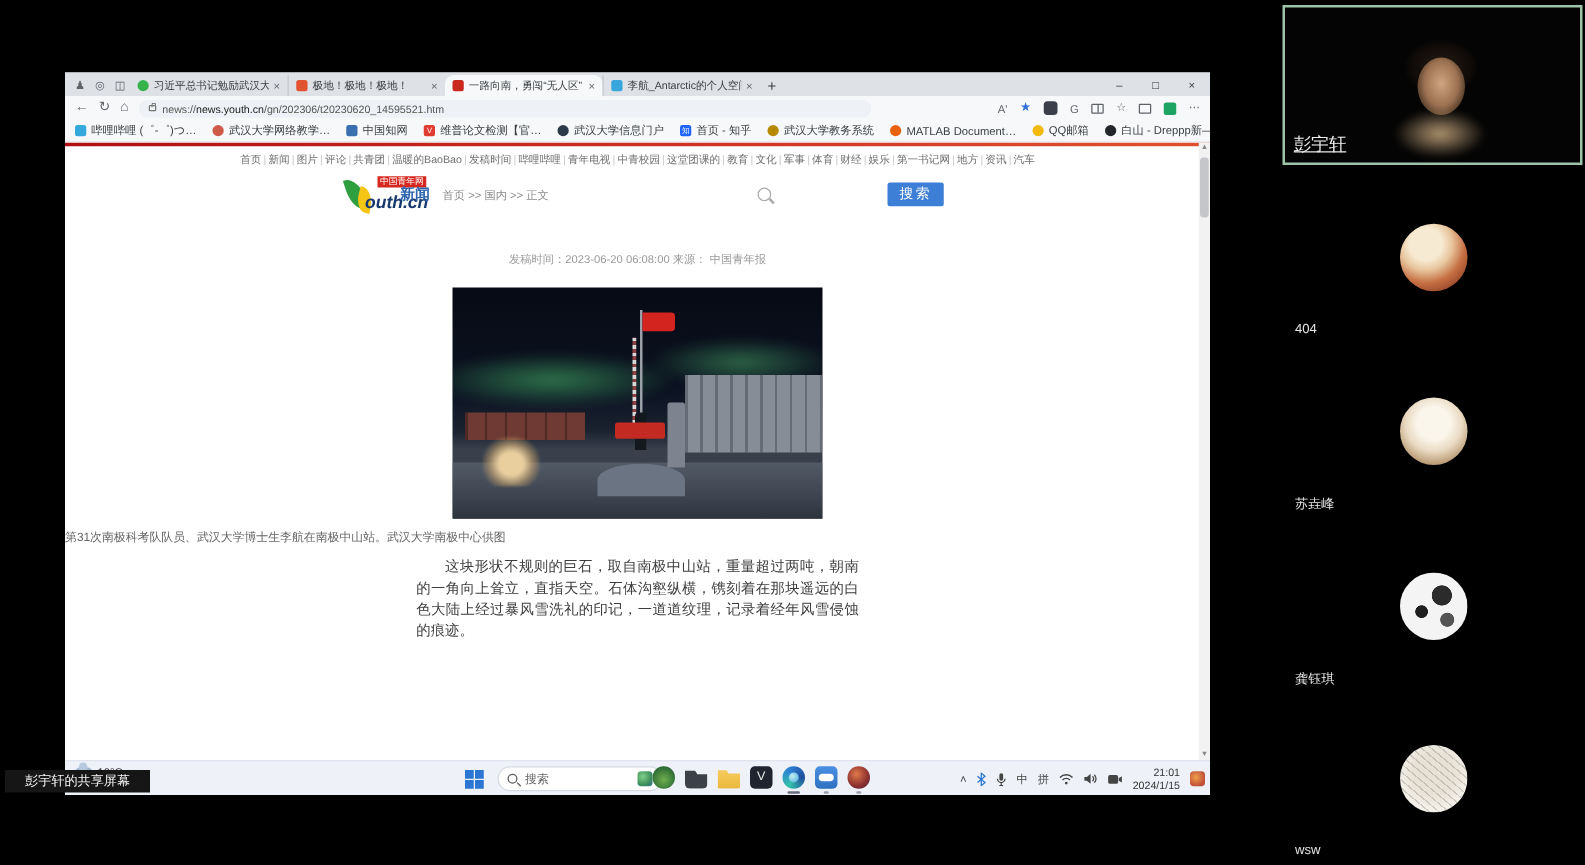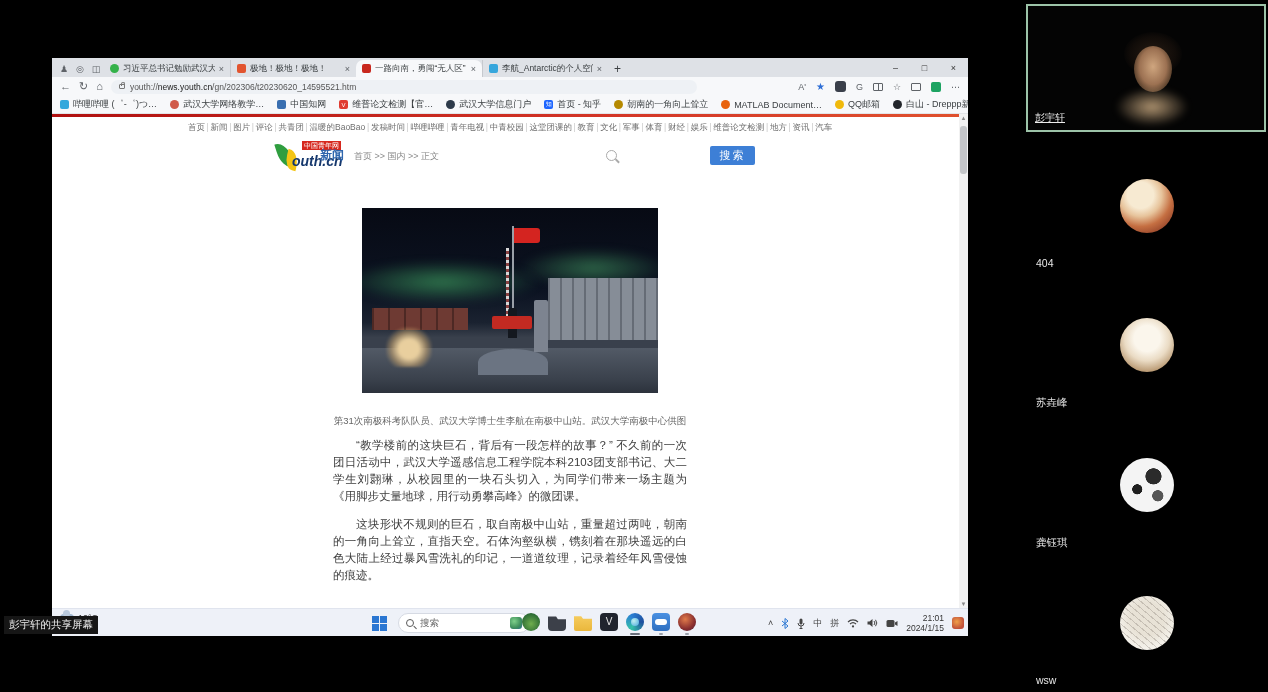--- a/index.html
+++ b/index.html
@@ -54,21 +54,21 @@
   .leaf::after { content:""; position:absolute; left:10px; top:8px; width:12px; height:20px; background:#f4c514; border-radius:0 90% 0 70%; transform:rotate(14deg); }
   .logo-badge { position:absolute; left:26px; top:1px; background:#d6281e; color:#fff; font-size:7px; padding:1px 2px; line-height:1; }
   .logo-text { position:absolute; left:16px; top:13px; color:#16386d; font-weight:bold; font-size:14px; font-style:italic; }
   .section-link { position:absolute; left:268px; top:13px; color:#2f66ad; font-size:12px; font-weight:bold; }
   .breadcrumb { position:absolute; left:302px; top:16px; font-size:9px; color:#8a8a8a; }
   .pg-search { position:absolute; left:554px; top:16px; width:11px; height:11px; border:1.5px solid #aaa; border-radius:50%; }
   .pg-search::after { content:""; position:absolute; left:8px; top:9px; width:5px; height:1.5px; background:#aaa; transform:rotate(45deg); }
   .search-btn { position:absolute; left:658px; top:12px; width:45px; height:19px; background:#3d7fd6; color:#fff; font-size:11px; text-align:center; line-height:19px; border-radius:2px; letter-spacing:2px; }
   .a-title { margin-top:6px; text-align:center; font-size:19px; color:#2b2b2b; font-weight:600; }
   .a-meta { margin-top:9px; text-align:center; font-size:9px; color:#9a9a9a; }
-  .caption { margin-top:22px; text-align:center; font-size:9.5px; color:#666; }
+  .caption { margin-top:9px; font-size:9.5px; color:#666; }
   .a-body { width:354px; margin:9px auto 0; font-size:11.5px; line-height:17px; color:#3d3d3d; text-align:justify; }
   .a-body p { margin-bottom:11px; text-indent:2em; }
 
   
   .photo { width:296px; height:185px; margin:16px auto 0; position:relative; overflow:hidden;
            background:linear-gradient(#070a14 0%,#0c1322 45%,#1a2230 62%,#39404c 70%); }
   .aurora1 { position:absolute; left:-20px; top:52px; width:200px; height:44px; border-radius:50%;
              background:radial-gradient(ellipse, rgba(74,193,110,.55), transparent 70%); filter:blur(4px); }
   .aurora2 { position:absolute; right:-10px; top:40px; width:150px; height:40px; border-radius:50%;
              background:radial-gradient(ellipse, rgba(86,200,120,.45), transparent 70%); filter:blur(4px); }
@@ -116,28 +116,28 @@
   .di-edge::after { content:""; position:absolute; left:5px; top:5px; width:8px; height:8px; border-radius:50%; background:radial-gradient(circle at 35% 35%, #bfeff0, #49a8dd); }
   .di-cloud { background:linear-gradient(#4a90e2,#2f6fc0); }
   .di-cloud::after { content:""; position:absolute; left:3px; top:6px; width:12px; height:6px; background:#fff; border-radius:4px; }
   .di-meet { border-radius:50%; background:radial-gradient(circle at 40% 35%, #e07a4a, #8a2f2f 60%, #4a1f3a); }
   .tray { position:absolute; right:4px; top:0; height:28px; display:flex; align-items:center; gap:8px; font-size:9px; color:#444; }
   .tray svg { display:block; }
   .clockcol { text-align:right; font-size:8.5px; line-height:10px; color:#333; }
   .bell { width:12px; height:12px; border-radius:3px; background:radial-gradient(circle at 40% 40%, #f0a04a, #c0503a 70%); }
 
   
-  .share-label { position:absolute; left:4px; top:616px; background:#161616; color:#f5f5f5; font-size:10.5px; padding:2px 5px; z-index:9; }
+  .share-label { position:absolute; left:4px; top:616px; background:#161616; color:#f5f5f5; font-size:10.5px; padding:2px 16px; z-index:9; }
 
   
   .video-tile { position:absolute; left:1026px; top:4px; width:240px; height:128px; border:2px solid #9cc3a8; background:#040404; overflow:hidden; }
   .v-hair { position:absolute; left:96px; top:26px; width:58px; height:44px; border-radius:50%; background:radial-gradient(ellipse, #261b13 0%, rgba(20,14,10,.8) 55%, transparent 75%); }
   .v-face { position:absolute; left:106px; top:40px; width:38px; height:46px; border-radius:50%; background:radial-gradient(ellipse at 50% 45%, #cfa67f 0%, #9c7152 50%, #43301f 80%, transparent 90%); filter:blur(.5px); }
   .v-glow { position:absolute; left:84px; top:80px; width:80px; height:42px; background:radial-gradient(ellipse, rgba(235,198,150,.75), transparent 65%); filter:blur(3px); }
-  .v-name { position:absolute; left:7px; bottom:5px; color:#ececec; font-size:10px;text-decoration:underline; }
+  .v-name { position:absolute; left:7px; bottom:5px; color:#ececec; font-size:14px;text-decoration:underline; }
   .avatar { position:absolute; left:1120px; width:54px; height:54px; border-radius:50%; overflow:hidden; }
   .av1 { background:radial-gradient(circle at 38% 30%, #f7ead2 0 26%, #e7c49c 42%, #c56f42 62%, #96452a 82%, #743720 100%); }
   .av2 { background:radial-gradient(circle at 50% 38%, #fbf6ec 0 30%, #eadbc4 52%, #bb9c76 76%, #8f7355 100%); }
   .av3 { background:radial-gradient(circle at 32% 58%, #1f1f1f 0 10%, transparent 11%),
                     radial-gradient(circle at 62% 34%, #2b2b2b 0 16%, transparent 17%),
                     radial-gradient(circle at 70% 70%, #555 0 10%, transparent 11%), #f4f4f4; }
   .av4 { background:repeating-linear-gradient(40deg, rgba(110,100,92,.28) 0 1px, transparent 1px 5px),
                     radial-gradient(circle at 50% 42%, #e8e2d6 0 40%, #f4f1ea 70%); }
   .p-name { position:absolute; left:1036px; color:#e6e6e6; font-size:10.5px; }
 </style>
@@ -178,21 +178,21 @@
         <span class="wc">×</span>
       </div>
     </div>
 
     <div class="toolbar">
       <span class="nav-ico">←</span>
       <span class="nav-ico">↻</span>
       <span class="nav-ico">⌂</span>
       <div class="urlbar">
         <span class="lock"></span>
-        <span><span>youth://</span><span class="u-host">news.youth.cn</span><span>/gn/202306/t20230620_14595521.htm</span></span>
+        <span><span>news://</span><span class="u-host">news.youth.cn</span><span>/gn/202306/t20230620_14595521.htm</span></span>
       </div>
       <div class="tb-right">
         <span>Aʹ</span>
         <span class="star-blue">★</span>
         <span class="chip"></span>
         <span>G</span>
         <span class="sq-ico split"></span>
         <span>☆</span>
         <span class="sq-ico"></span>
         <span class="ext-green"></span>
@@ -220,77 +220,77 @@
       <span class="bm">
           <span class="bico" style="background:#2d3a4a;border-radius:50%"></span>
           <span>武汉大学信息门户</span>
         </span>
       <span class="bm">
           <span class="bico" style="background:#1e66ff">知</span>
           <span>首页 - 知乎</span>
         </span>
       <span class="bm">
           <span class="bico" style="background:#b58900;border-radius:50%"></span>
-          <span>朝南的一角向上耸立</span>
+          <span>武汉大学教务系统</span>
         </span>
       <span class="bm">
           <span class="bico" style="background:#e8620d;border-radius:50%"></span>
           <span>MATLAB Document…</span>
         </span>
       <span class="bm">
           <span class="bico" style="background:#f0b90b;border-radius:50%"></span>
           <span>QQ邮箱</span>
         </span>
       <span class="bm">
           <span class="bico" style="background:#22252a;border-radius:50%"></span>
           <span>白山 - Dreppp新—…</span>
         </span>
 
     </div>
 
     <div class="content">
       <div class="redline"></div>
 
       <div class="sitenav">
-        <span>首页</span><span>新闻</span><span>图片</span><span>评论</span><span>共青团</span><span>温暖的BaoBao</span><span>发稿时间</span><span>哔哩哔哩</span><span>青年电视</span><span>中青校园</span><span>这堂团课的</span><span>教育</span><span>文化</span><span>军事</span><span>体育</span><span>财经</span><span>娱乐</span><span>维普论文检测</span><span>地方</span><span>资讯</span><span>汽车</span>
+        <span>首页</span><span>新闻</span><span>图片</span><span>评论</span><span>共青团</span><span>温暖的BaoBao</span><span>发稿时间</span><span>哔哩哔哩</span><span>青年电视</span><span>中青校园</span><span>这堂团课的</span><span>教育</span><span>文化</span><span>军事</span><span>体育</span><span>财经</span><span>娱乐</span><span>第一书记网</span><span>地方</span><span>资讯</span><span>汽车</span>
       </div>
 
       <div class="site-header">
         <div class="logo">
           <span class="leaf"></span>
           <span class="logo-badge">中国青年网</span>
           <span class="logo-text">outh.cn</span>
         </div>
         <span class="section-link">新闻</span>
         <span class="breadcrumb">首页 &gt;&gt; 国内 &gt;&gt; 正文</span>
         <span class="pg-search"></span>
         <span class="search-btn">搜索</span>
       </div>
 
+      <div class="a-meta">发稿时间：2023-06-20 06:08:00 来源： 中国青年报</div>
 
       <div class="photo">
         <div class="aurora1"></div>
         <div class="aurora2"></div>
         <div class="bldg-r"></div>
         <div class="bldg-l"></div>
         <div class="snow"></div>
         <div class="mound"></div>
         <div class="heart-glow"></div>
         <div class="flagpole"></div>
         <div class="flag"></div>
         <div class="mast"></div>
         <div class="monument"></div>
         <div class="person"></div>
         <div class="banner"></div>
       </div>
 
       <div class="caption">第31次南极科考队队员、武汉大学博士生李航在南极中山站。武汉大学南极中心供图</div>
 
       <div class="a-body">
-        <p>“教学楼前的这块巨石，背后有一段怎样的故事？” 不久前的一次团日活动中，武汉大学遥感信息工程学院本科2103团支部书记、大二学生刘翾琳，从校园里的一块石头切入，为同学们带来一场主题为《用脚步丈量地球，用行动勇攀高峰》的微团课。</p>
         <p>这块形状不规则的巨石，取自南极中山站，重量超过两吨，朝南的一角向上耸立，直指天空。石体沟壑纵横，镌刻着在那块遥远的白色大陆上经过暴风雪洗礼的印记，一道道纹理，记录着经年风雪侵蚀的痕迹。</p>
       </div>
 
       <div class="c-scroll">
         <span class="c-arrow" style="top:1px">▲</span>
         <div class="c-thumb"></div>
         <span class="c-arrow" style="bottom:1px">▼</span>
       </div>
     </div>
   </div>

